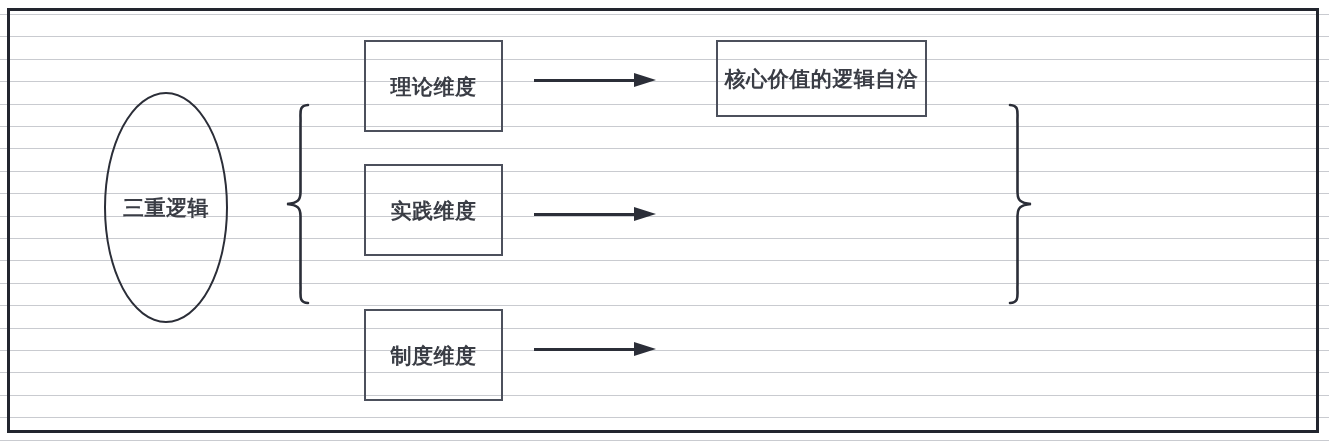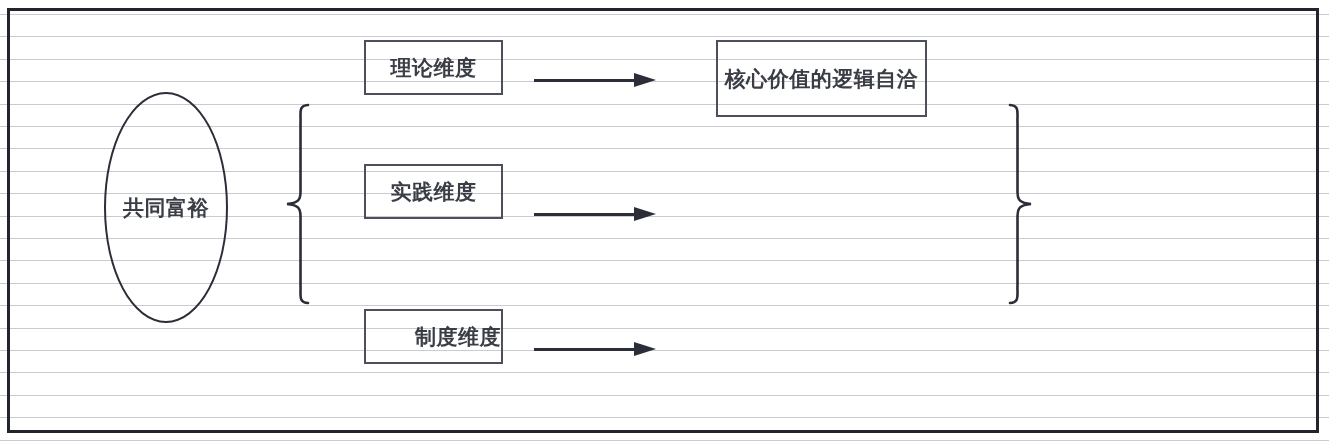--- a/index.html
+++ b/index.html
@@ -74,26 +74,26 @@
     position: absolute;
     border: 2.5px solid #4c505c;
     background: transparent;
     display: flex;
     align-items: center;
     justify-content: center;
     box-sizing: border-box;
   }
   .rect .lbl { font-size: 21px; }
 
-  .rect.small { width: 139px; height: 55px; left: 364px; }
+  .rect.small { width: 139px; height: 92px; left: 364px; }
   .rect.wide  { width: 211px; height: 77px; left: 716px; }
 
   .row1 { top: 40px; }
   .row2 { top: 164px; }
-  .row3 { top: 309px; justify-content: flex-end; }
+  .row3 { top: 309px; }
 
   
   .arrow {
     position: absolute;
     height: 14px;
     width: 124px;
     left: 534px;
   }
   .arrow .shaft {
     position: absolute;
@@ -127,21 +127,21 @@
 </head>
 <body>
 
 <div id="canvas">
 
   <div class="ruled-lines"></div>
 
   <div class="outer-frame"></div>
 
   <div class="ellipse" id="ellipse-left">
-    <span class="lbl">共同富裕</span>
+    <span class="lbl">三重逻辑</span>
   </div>
 
   <div class="brace" id="brace-left">
     <svg width="26" height="202" viewBox="0 0 26 202" xmlns="http://www.w3.org/2000/svg">
       <path d="M24 2 C14 2.5 17 10 16.5 20 L16.5 89 C16.5 97 14 100 3 101 C14 102 16.5 105 16.5 113 L16.5 182 C17 192 14 199.5 24 200" fill="none" stroke="#2b2e38" stroke-width="2.6" stroke-linecap="round"></path>
     </svg>
   </div>
 
   <div class="rect small row1">
     <span class="lbl">理论维度</span>

